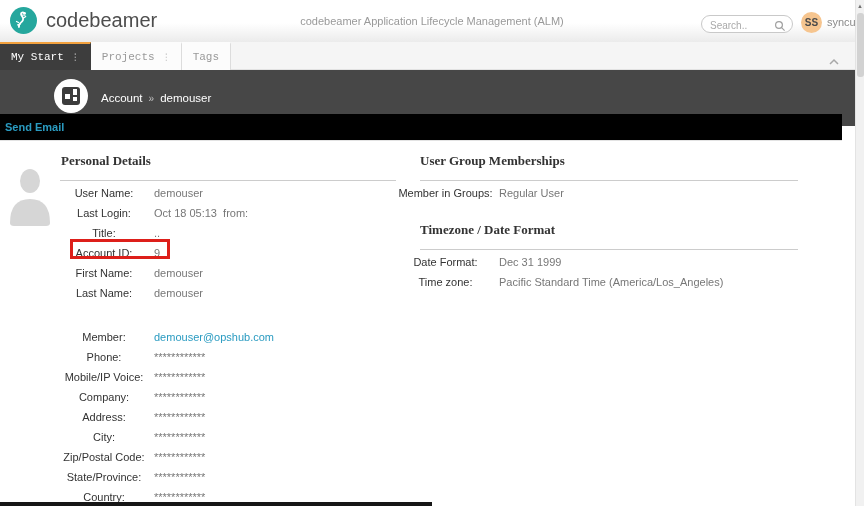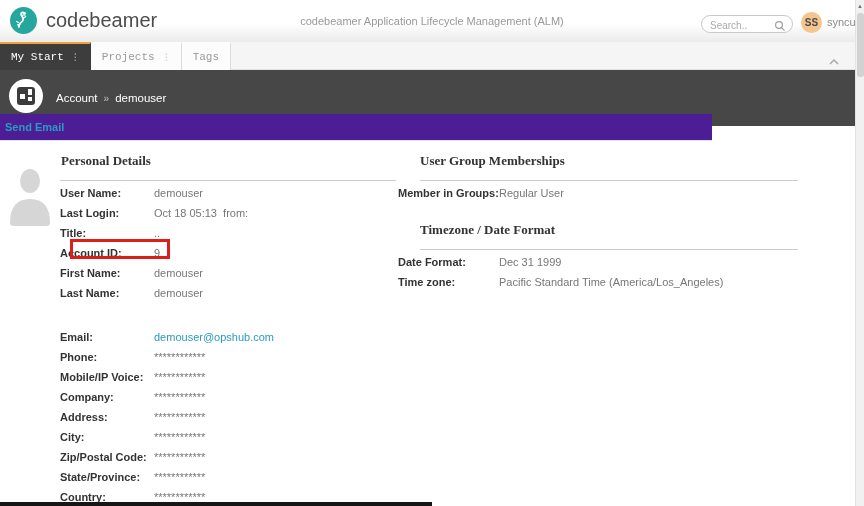--- a/index.html
+++ b/index.html
@@ -32,43 +32,43 @@
   .tab { height:28px; padding:0 11px; display:flex; align-items:center; gap:7px;
          font-size:11px; color:#9a9a9a; background:#fcfcfc;
          border-right:1px solid #dcdcdc; border-top:2px solid transparent; cursor:pointer;font-family:Liberation Mono, monospace; }
   .tab:first-child { border-left:none; }
   .tab.active { background:#3d3d3d; color:#fff; border-top:2px solid #f2a13e; border-right:1px solid #3d3d3d; }
   .tab-dots { font-size:9px; opacity:.75; letter-spacing:-1px; }
   .chevron-up { position:absolute; right:24px; top:52px; cursor:pointer; }
 
   
   .crumb-bar { position:absolute; top:70px; left:0; width:855px; height:56px; background:#474747;
-               display:flex; align-items:center; }
+               display:flex; align-items:center;padding-left:45px; }
   .crumb-icon { margin-left:9px; flex:none; }
   .crumb-text { color:#fff; font-size:11.5px; margin-left:13px; display:flex; align-items:center; }
   .crumb-link { color:#fff; cursor:pointer; }
   .crumb-sep { color:#c0c0c0; margin:0 6px; font-size:10px; }
 
   
-  .action-row { position:absolute; top:114px; left:0; width:712px; height:27px;
-                background:#4c1d95; border-bottom:1px solid #e3e3e3; }
+  .action-row { position:absolute; top:114px; left:0; width:842px; height:27px;
+                background:#000000; border-bottom:1px solid #e3e3e3; }
   .send-email { position:absolute; left:5px; top:7px; font-size:11px; font-weight:bold;
                 color:#2a9bc1; text-decoration:none; cursor:pointer; }
 
   
   .section-title { font-size:13px; font-weight:bold; color:#333; margin:3px 0 11px 1px;font-family:Liberation Serif, serif; }
   .rule { border:none; border-top:1px solid #ccc; margin:0 0 2px 0; }
   .left-col  { position:absolute; left:60px;  top:150px; width:336px; }
   .right-col { position:absolute; left:398px; top:150px; width:400px; }
   .right-col .section-title, .right-col .rule { margin-left:22px; }
   .right-col .group-gap { height:16px; }
 
   .field-row { position:relative; display:flex; line-height:20px; height:20px; font-size:11px; }
   .field-row.spacer { height:24px; }
-  .field-label { width:88px; text-align:left; font-weight:bold; color:#333; flex:none; white-space:nowrap; }
+  .field-label { width:88px; text-align:center; font-weight:normal; color:#333; flex:none; white-space:nowrap; }
   .right-col .field-label { width:95px; }
   .field-value { margin-left:6px; color:#777; white-space:pre; }
   .field-value.link { color:#2a9bc1; cursor:pointer; }
 
   .red-box { display:none; }
   .field-row.highlighted .red-box { display:block; position:absolute; left:10px; top:-4px;
              width:100px; height:20px; border:3px solid #dd1f1a; z-index:2; }
 
   .avatar-silhouette { position:absolute; left:8px; top:166px; }
 
@@ -198,21 +198,21 @@
   </div>
 
   <div class="field-row spacer">
     
     
     
   </div>
 
   <div class="field-row">
 
-    <span class="field-label">Email:</span>
+    <span class="field-label">Member:</span>
     <span class="field-value link">demouser@opshub.com</span>
   </div>
 
   <div class="field-row">
 
     <span class="field-label">Phone:</span>
     <span class="field-value">************</span>
   </div>
 
   <div class="field-row">

